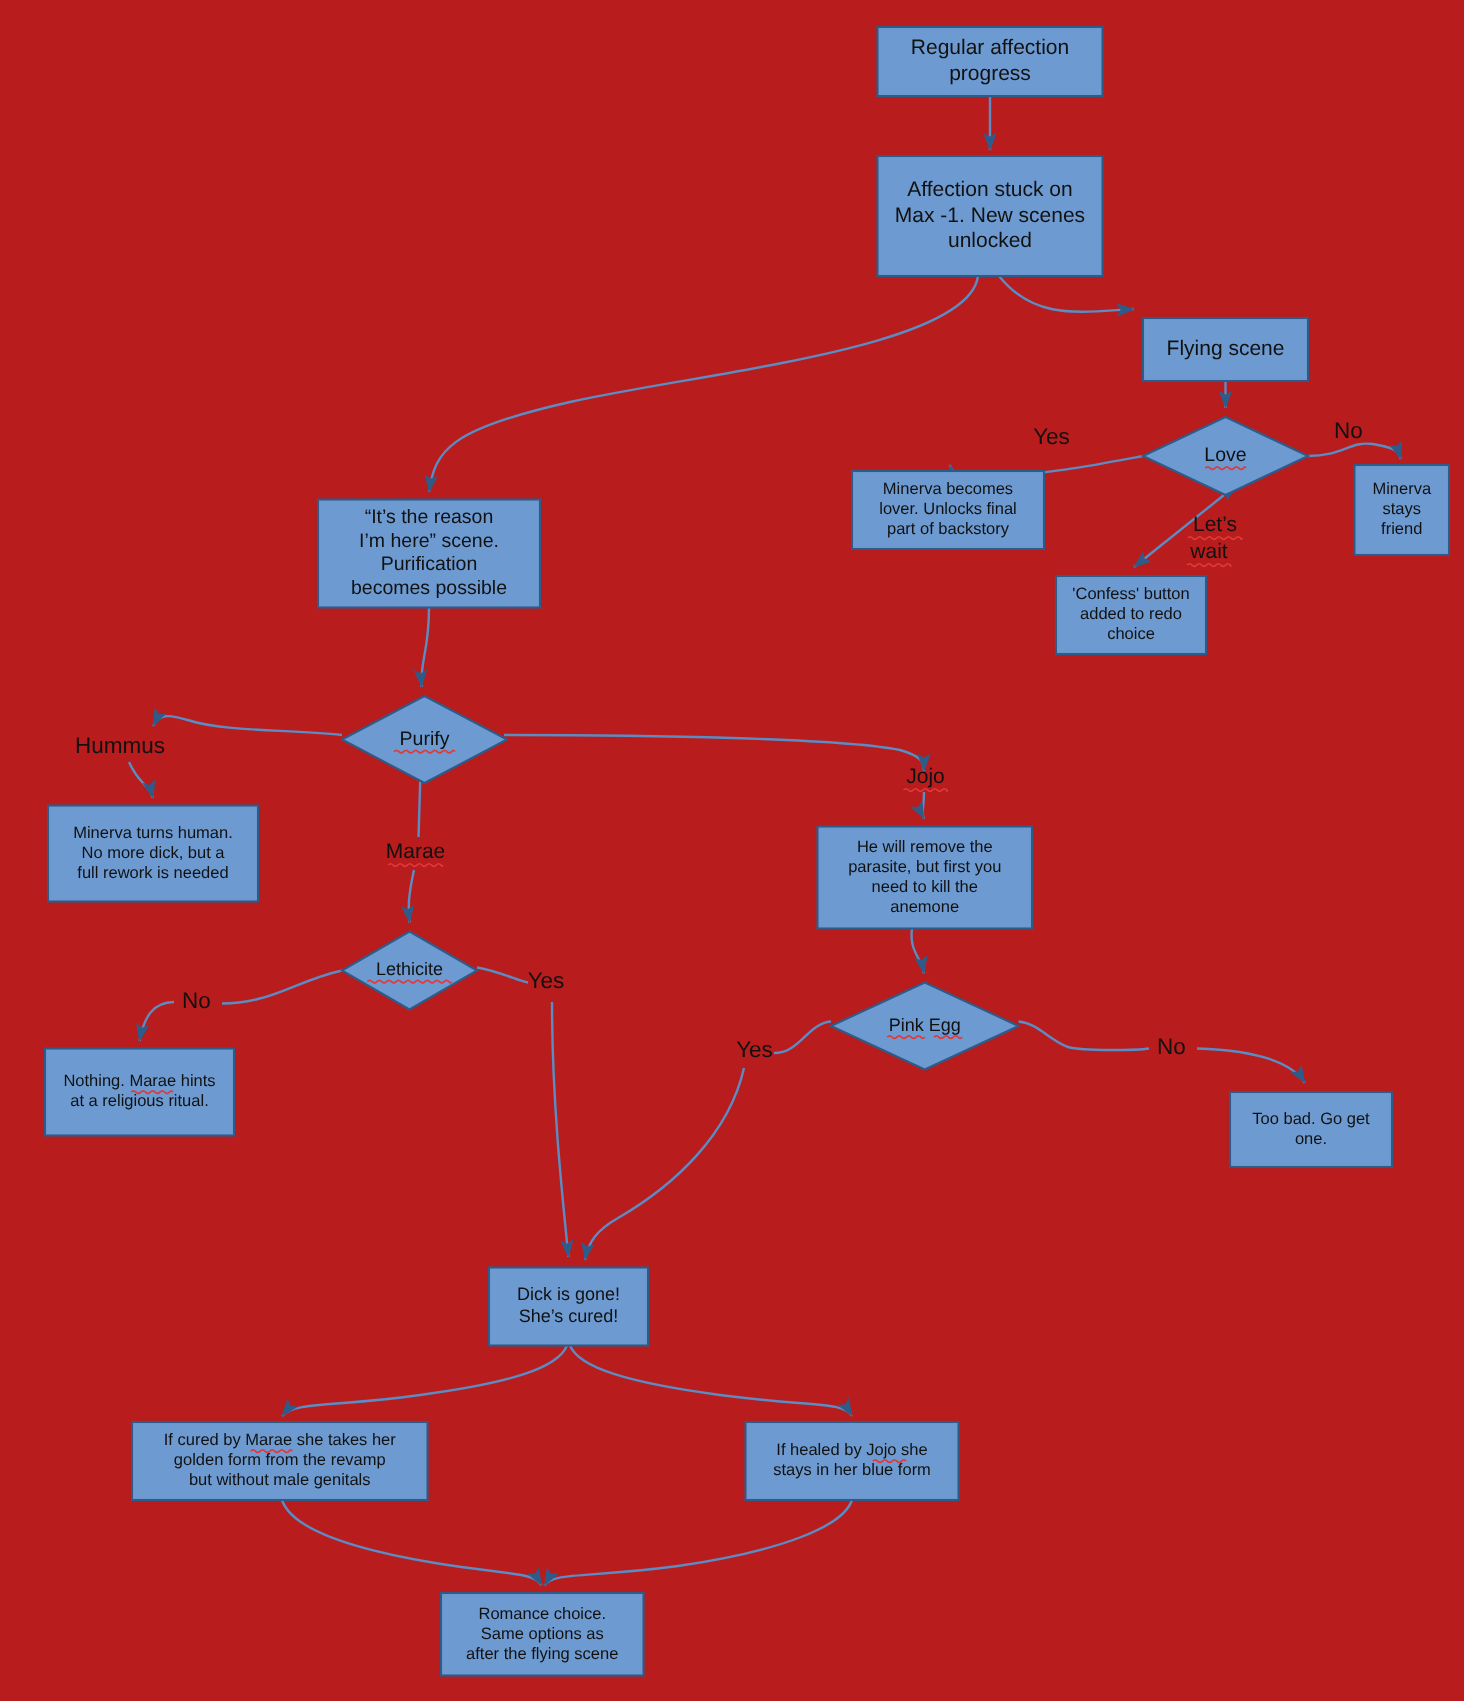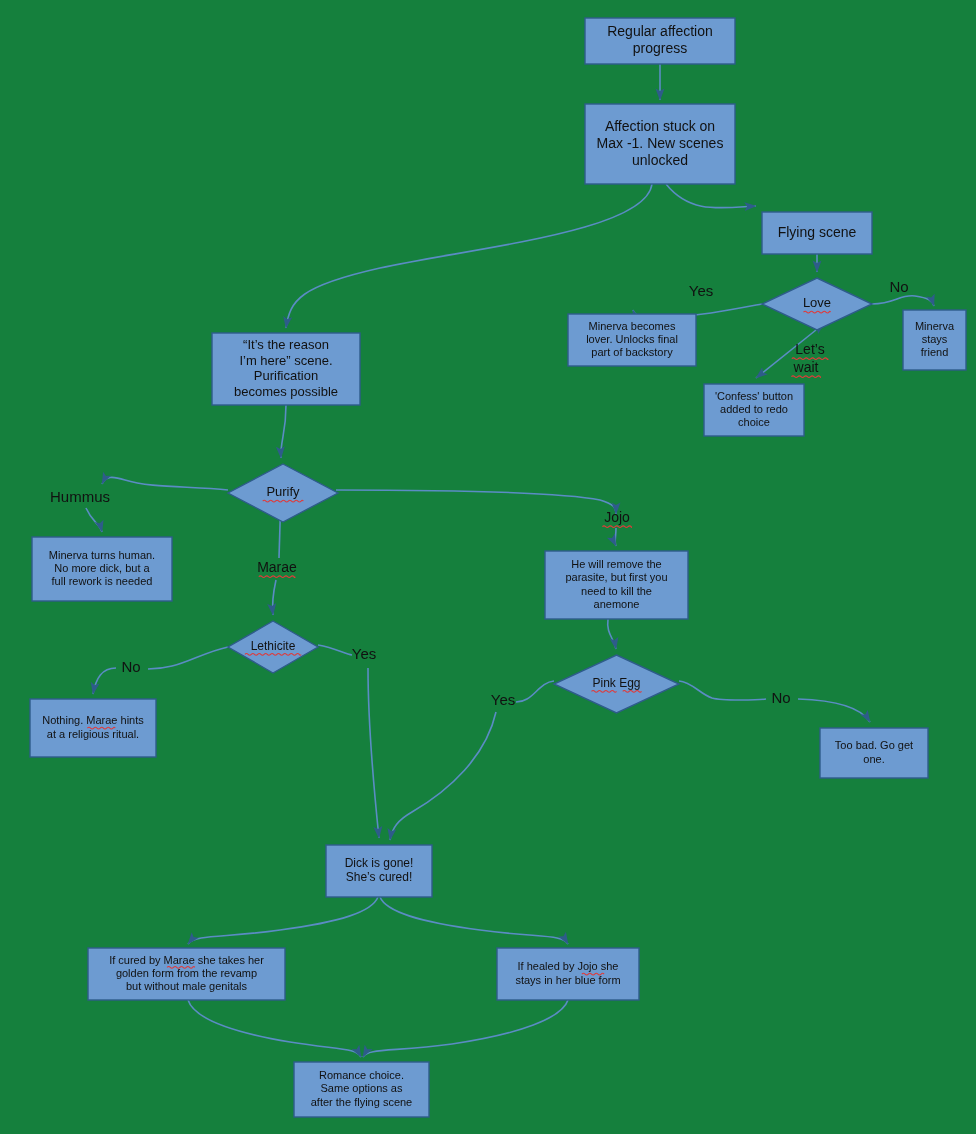--- a/index.html
+++ b/index.html
@@ -7,21 +7,21 @@
     padding: 0;
     background: #ffffff;
   }
   body {
     font-family: "Liberation Sans", sans-serif;
   }
   #canvas {
     position: relative;
     width: 976px;
     height: 1134px;
-    background: #15803d;
+    background: #b91c1c;
     overflow: hidden;
   }
   svg.flow {
     position: absolute;
     left: 0;
     top: 0;
     width: 976px;
     height: 1134px;
   }
   .node-box {

